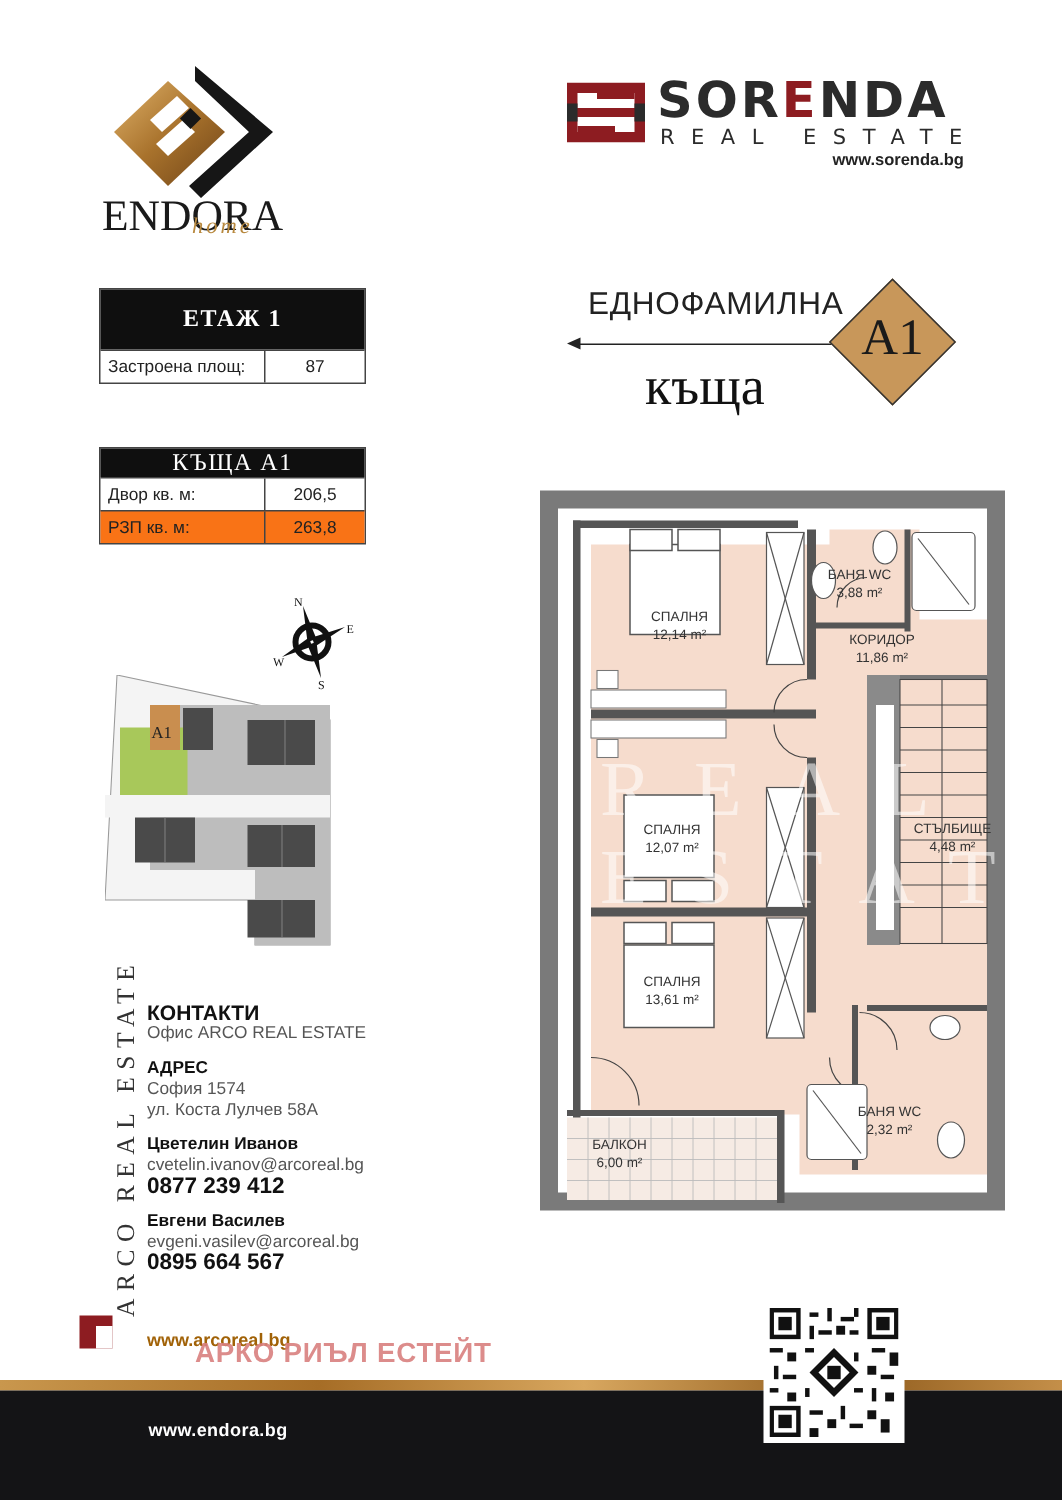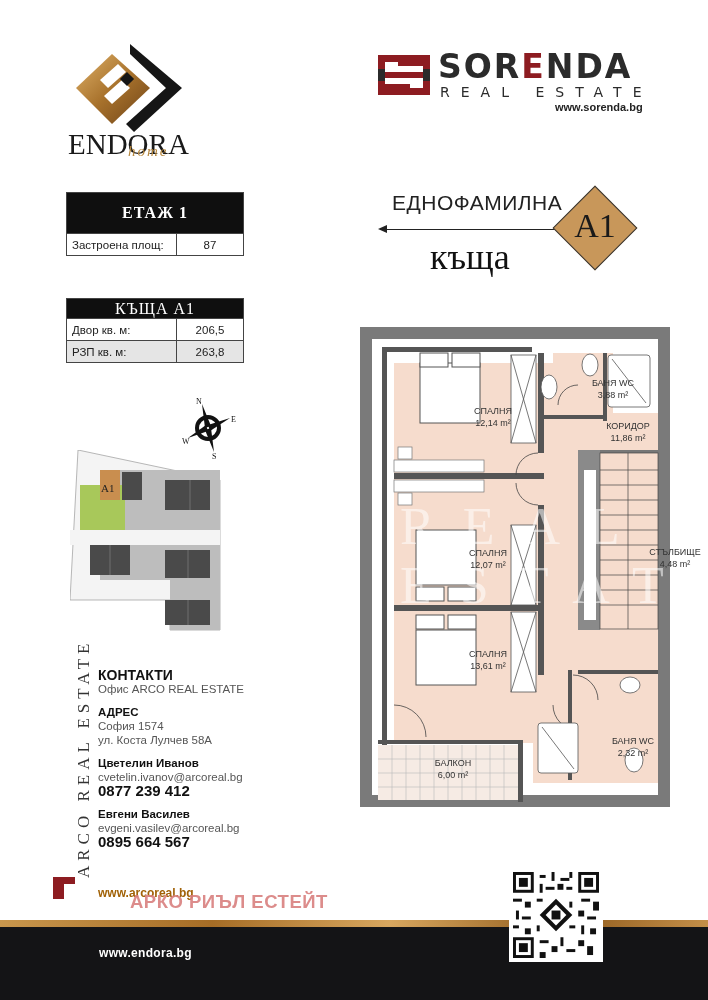--- a/index.html
+++ b/index.html
@@ -14,21 +14,21 @@
   .sorenda-word{left:438px;top:50px;font-family:"DejaVu Sans",sans-serif;font-weight:bold;font-size:33px;letter-spacing:2px;color:#2b2b2b;line-height:1;}
   .sorenda-word .red{color:#8d1c21;}
   .sorenda-sub{left:440px;top:84px;font-family:"DejaVu Sans",sans-serif;font-size:14px;letter-spacing:11px;color:#2b2b2b;}
   .sorenda-url{left:555px;top:101px;font-size:11px;font-weight:bold;color:#222;}
   
   .tbl{left:66px;width:176px;border:1px solid #444;}
   .tbl-head{background:#0f0f0f;color:#fff;text-align:center;font-family:"Liberation Serif",serif;}
   .tbl-row{display:flex;border-top:1px solid #444;font-size:11.5px;height:21px;align-items:center;}
   .tbl-row .k{flex:0 0 110px;padding-left:5px;border-right:1px solid #444;height:100%;display:flex;align-items:center;box-sizing:border-box;}
   .tbl-row .v{flex:1;text-align:center;}
-  .tbl-row.gray{background:#e5e5e5;}
+  .tbl-row.gray{background:#f97316;}
   
   .house-type-1{left:392px;top:191px;font-size:21px;color:#222;letter-spacing:0.5px;}
   .house-type-2{left:430px;top:236px;font-family:"Liberation Serif",serif;font-size:36px;color:#111;}
   .arrow-line{left:384px;top:229px;width:180px;height:1px;background:#222;}
   .arrow-head{left:378px;top:225px;width:0;height:0;border-top:4px solid transparent;border-bottom:4px solid transparent;border-right:9px solid #222;}
   .diamond{left:565px;top:198px;width:58px;height:58px;transform:rotate(45deg);background:#c8975a;border:1px solid #333;}
   .diamond-label{left:565px;top:207px;width:80px;text-align:center;font-family:"Liberation Serif",serif;font-size:34px;color:#1a1a1a;}
   
   .vert-arco{left:38px;top:668px;width:40px;height:210px;}
   .vert-arco span{position:absolute;left:0;top:0;transform-origin:0 0;transform:translate(36px,210px) rotate(-90deg);font-family:"Liberation Serif",serif;font-size:17px;letter-spacing:5px;color:#333;white-space:nowrap;}
@@ -40,21 +40,21 @@
   .contacts .g{color:#555;}
   .contacts .ph{font-weight:bold;color:#111;font-size:15px;}
   .contacts .blk{margin-bottom:9px;}
   .arco-url{left:98px;top:886px;font-weight:bold;font-size:12px;color:#a16207;}
   .arco-bg{left:130px;top:891px;font-weight:bold;font-size:18.5px;color:#d9807f;letter-spacing:0.5px;opacity:0.9;}
   
   .gold-bar{left:0;top:920px;width:708px;height:7px;background:linear-gradient(90deg,#c9974d,#a66d26 30%,#d8a75f 55%,#8f5b1c 80%,#c48f49);}
   .footer{left:0;top:927px;width:708px;height:73px;background:#141416;}
   .footer-url{left:99px;top:946px;font-size:12px;font-weight:bold;color:#fff;letter-spacing:0.3px;}
   .qr{left:509px;top:868px;width:94px;height:94px;background:#fff;padding:4px;box-sizing:border-box;}
-  .room-label{position:absolute;font-size:9px;color:#333;text-align:center;line-height:12px;padding-left:40px;}
+  .room-label{position:absolute;font-size:9px;color:#333;text-align:center;line-height:12px;}
   .watermark{left:400px;top:497px;font-family:"Liberation Serif",serif;font-size:52px;color:rgba(255,255,255,0.55);letter-spacing:28px;}
 </style>
 </head>
 <body>
 
 <svg class="abs endora-logo" viewBox="0 0 130 110">
   <defs>
     <linearGradient id="gold" x1="0" y1="0" x2="1" y2="1">
       <stop offset="0" stop-color="#e0b26a"></stop>
         <stop offset="0.5" stop-color="#a8722c"></stop>

